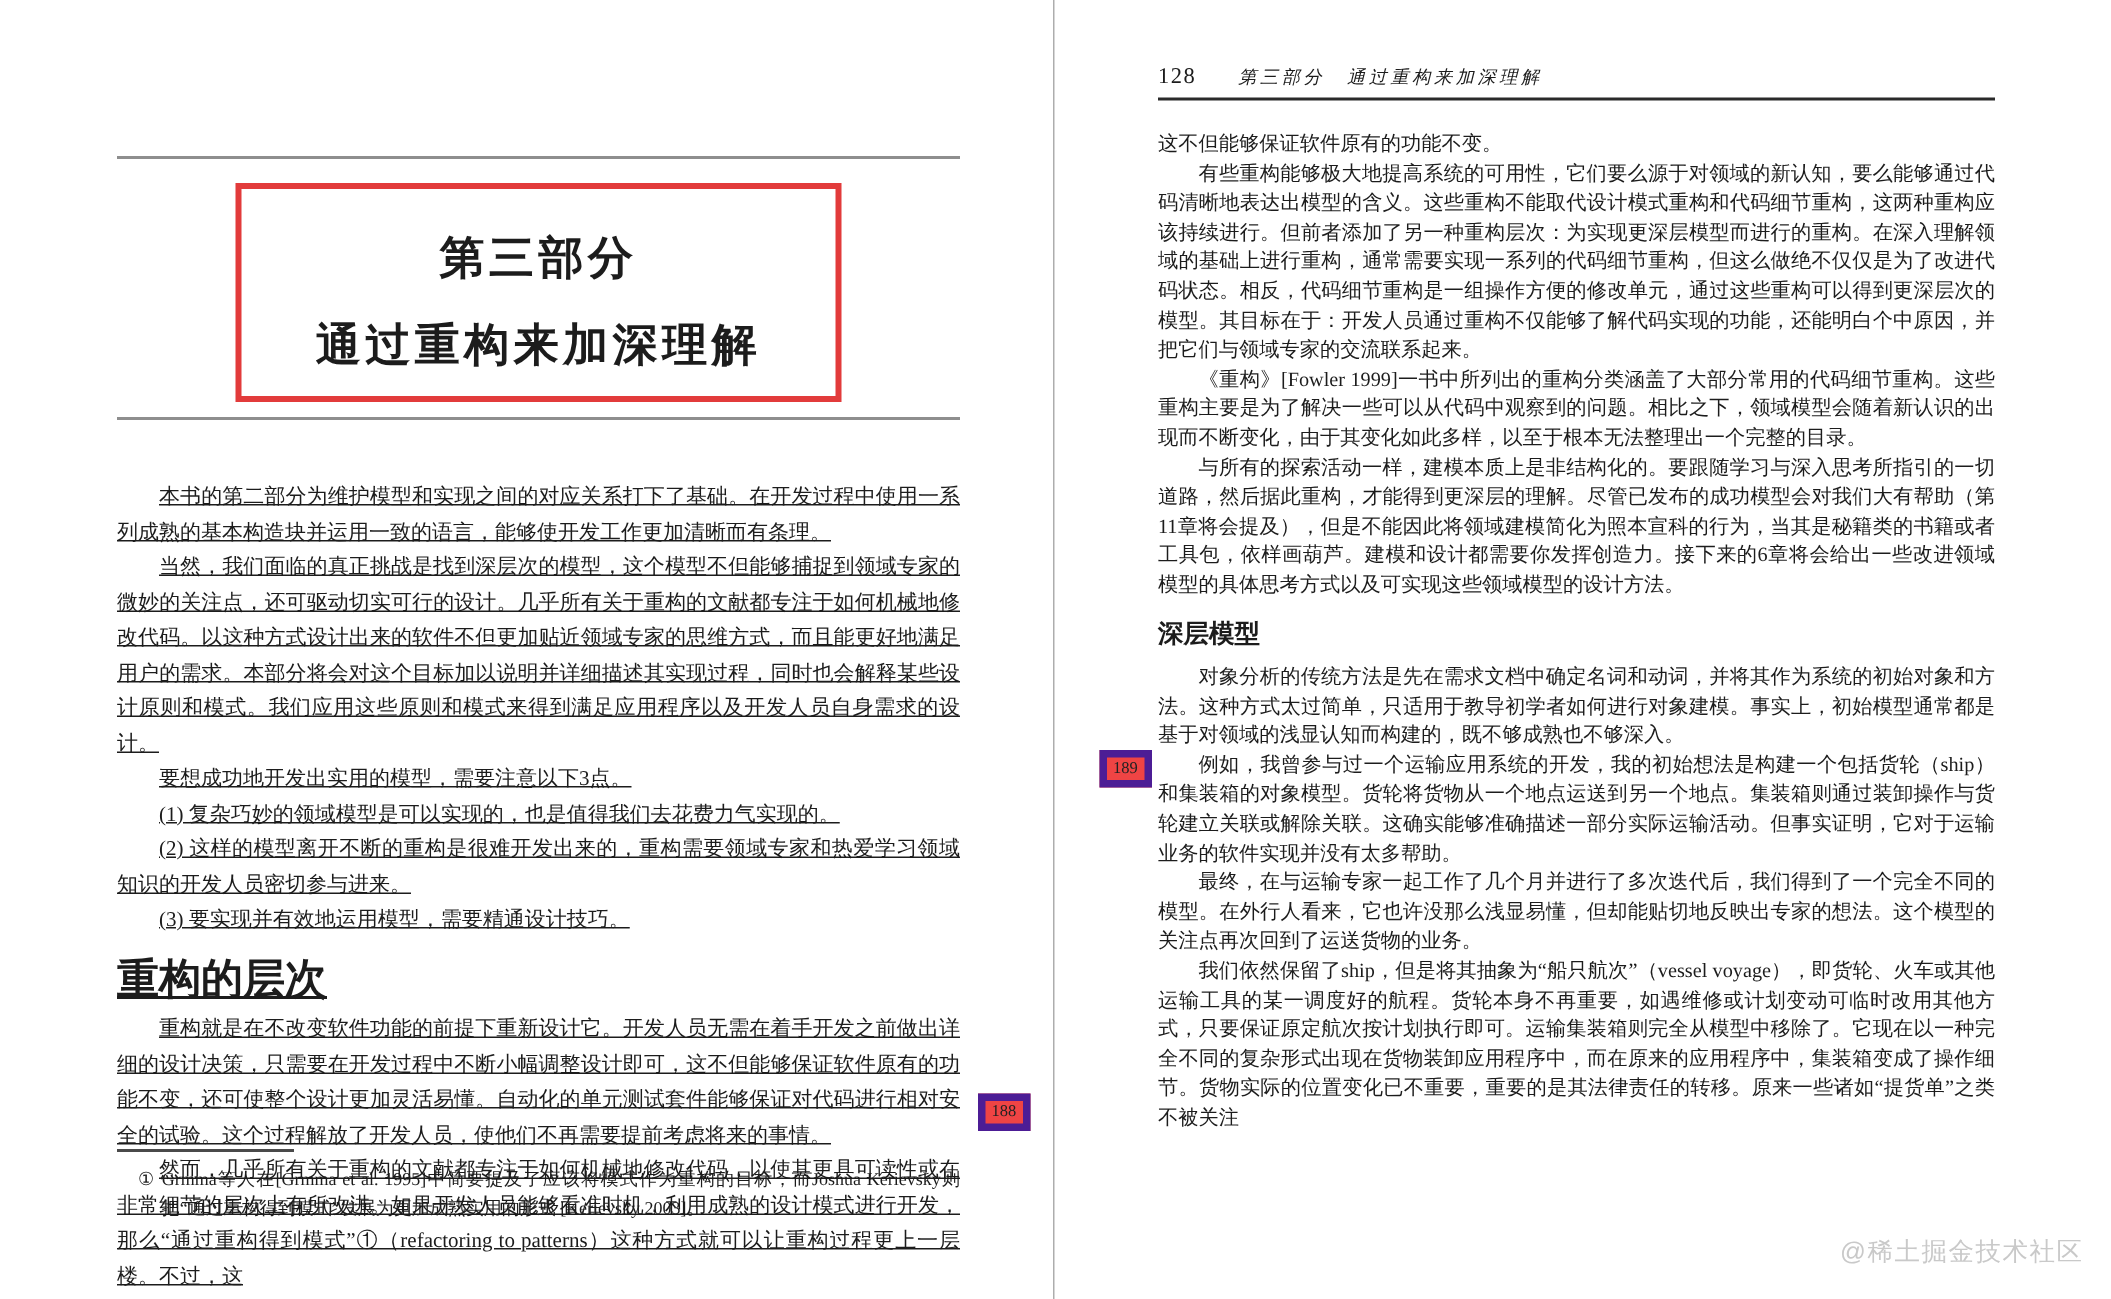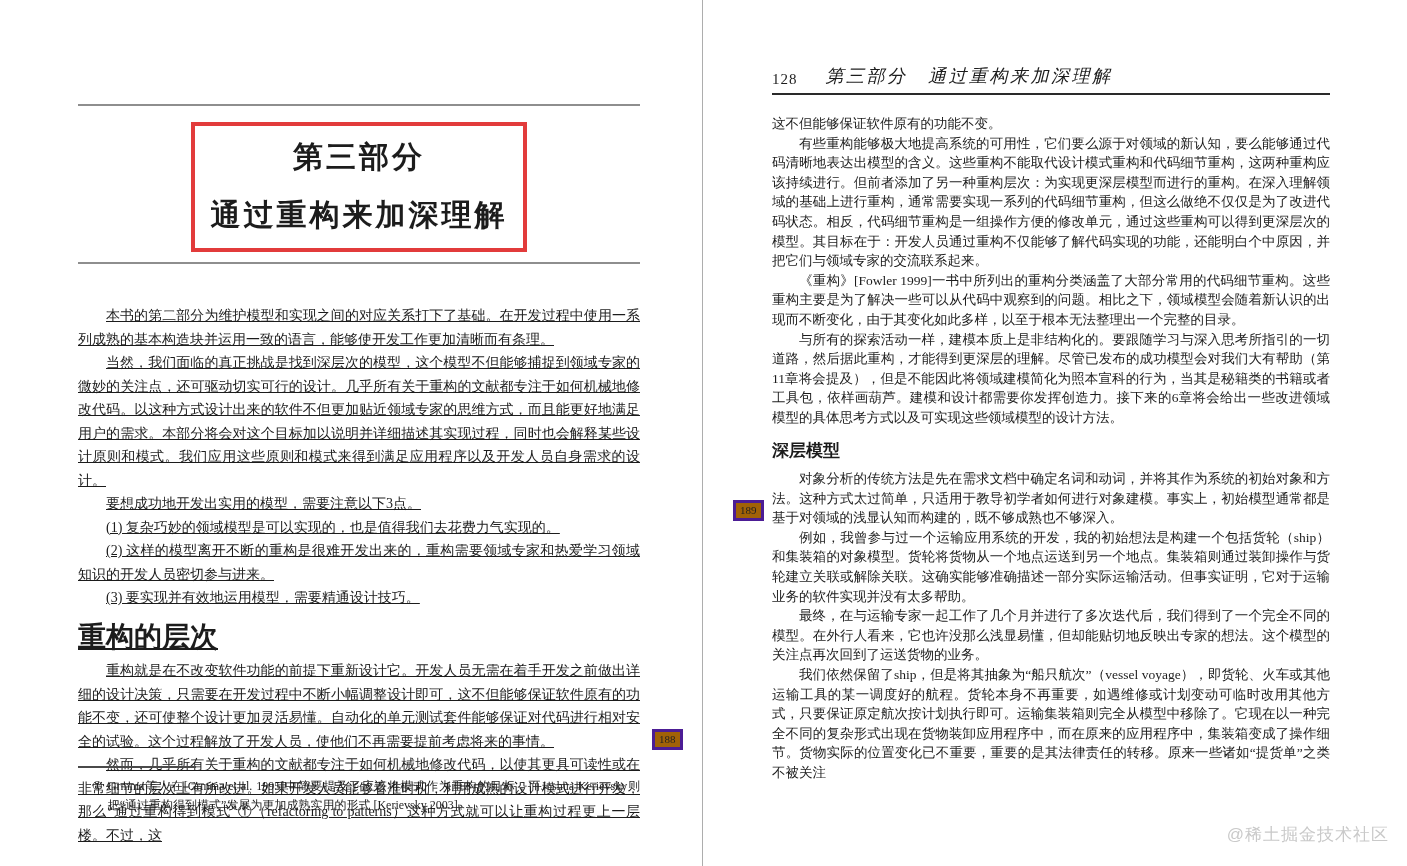--- a/index.html
+++ b/index.html
@@ -17,22 +17,22 @@
   }
 
   
   .page-divider{position:absolute;left:702px;top:0;width:1px;height:866px;background:#adadad;}
 
   
   .left-page{position:absolute;left:78px;top:0;width:562px;}
   .lp-rule{height:2px;background:var(--rule-gray);}
   .lp-rule-top{margin-top:104px;}
   .title-box{
-    width:336px;margin:16px auto 0;border:4px solid var(--title-box-border);
-    text-align:center;padding:8px 0 16px;
+    width:404px;margin:16px auto 0;border:4px solid var(--title-box-border);
+    text-align:center;padding:24px 0 16px;
   }
   .title-line{
     font-family:"Liberation Sans","DejaVu Sans",sans-serif;
     font-weight:bold;font-size:30px;line-height:34px;letter-spacing:3px;
   }
   .title-line-1{margin-top:6px;}
   .title-line-2{margin-top:24px;}
   .lp-rule-bottom{margin-top:10px;}
 
   .lp-body{margin-top:40px;font-size:14px;line-height:23.5px;text-align:justify;text-decoration:underline;}
@@ -47,32 +47,32 @@
   .rp-body .section-heading{font-size:17px;margin:13px 0 9px;}
 
   .footnote-block{position:absolute;left:0;top:766px;width:562px;}
   .footnote-rule{width:118px;height:2px;background:#4a4a4a;margin-bottom:9px;}
   .footnote-row{display:flex;font-size:12px;line-height:19px;padding-left:14px;text-align:justify;}
   .footnote-marker{flex:0 0 auto;margin-right:5px;}
   .footnote-text{flex:1;}
 
   
   .margin-marker{
-    position:absolute;border:3px solid #4c1d95;background:#a16207;
+    position:absolute;border:5px solid #4c1d95;background:#ef4444;
     font-size:11px;line-height:15px;padding:0 4px;color:#222;
     font-family:"Liberation Serif","DejaVu Serif",serif;
   }
   .marker-188{left:652px;top:729px;}
   .marker-189{left:733px;top:500px;}
 
   
   .right-page{position:absolute;left:772px;top:0;width:558px;}
-  .rp-header{margin-top:64px;display:flex;align-items:flex-end;font-size:15px;}
+  .rp-header{margin-top:43px;display:flex;align-items:flex-start;font-size:15px;}
   .rp-page-number{letter-spacing:1px;}
-  .rp-running-title{margin-left:28px;font-style:italic;letter-spacing:2.5px;font-size:18px;}
+  .rp-running-title{margin-left:28px;font-style:italic;letter-spacing:2.5px;font-size:12px;}
   .rp-header-rule{margin-top:5px;height:2px;background:#2a2a2a;}
   .rp-body{margin-top:19px;font-size:13.5px;line-height:19.6px;text-align:justify;}
 
   
   .watermark{
     position:absolute;right:18px;bottom:20px;color:var(--watermark-color);
     font-size:17px;letter-spacing:1px;
     font-family:"Liberation Sans","DejaVu Sans",sans-serif;
   }
 </style>

